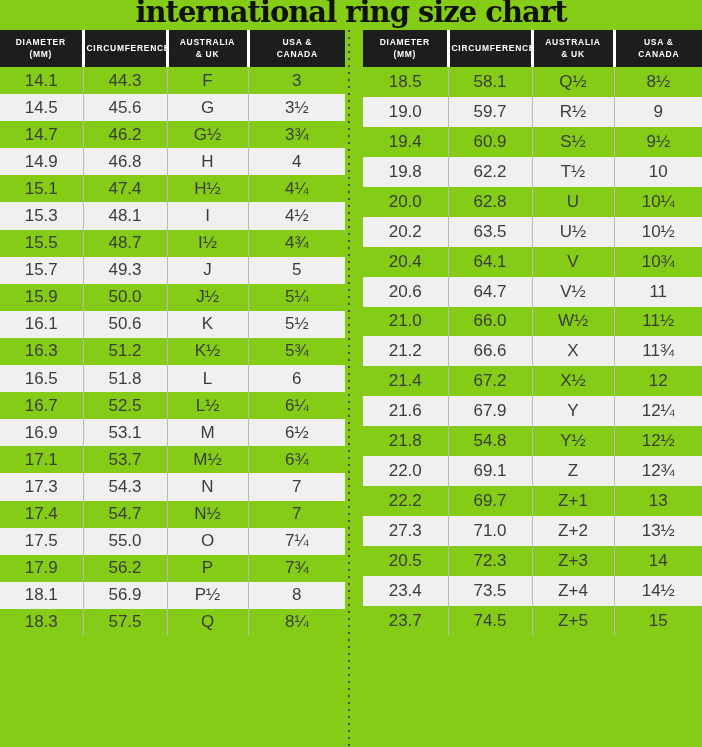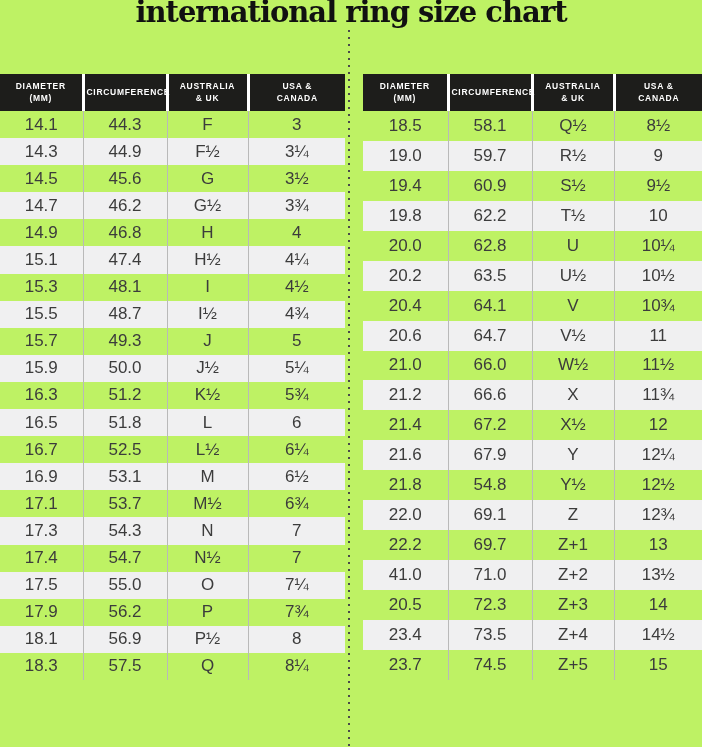--- a/index.html
+++ b/index.html
@@ -1,21 +1,21 @@
 <!DOCTYPE html>
 <html><head>
 <meta charset="utf-8">
 <style>
   html, body { margin: 0; padding: 0; background: #ffffff; }
   .page {
     position: relative;
     width: 702px;
     height: 747px;
     overflow: hidden;
-    background: #bef264;
+    background: #84cc16;
     font-family: "Liberation Sans", sans-serif;
   }
   .title {
     position: absolute;
     top: -5px;
     left: 0;
     width: 702px;
     text-align: center;
     font-family: "DejaVu Serif", serif;
     font-weight: bold;
@@ -29,21 +29,20 @@
     position: absolute;
     top: 30px;
   }
   .table-wrap.left  { left: 0;     width: 345px; }
   .table-wrap.right { left: 363px; width: 339px; }
   table.ring-table {
     width: 100%;
     height: 606px;
     border-collapse: collapse;
     table-layout: fixed;
-    margin-top: 44px;
   }
   .ring-table th {
     background: #1d1d1b;
     color: #ffffff;
     font-size: 8.5px;
     font-weight: bold;
     letter-spacing: 0.7px;
     text-transform: uppercase;
     text-align: center;
     vertical-align: middle;
@@ -106,26 +105,20 @@
         </tr>
       </thead>
       <tbody>
           <tr>
             <td>14.1</td>
             <td>44.3</td>
             <td>F</td>
             <td>3</td>
           </tr>
           <tr>
-            <td>14.3</td>
-            <td>44.9</td>
-            <td>F½</td>
-            <td>3¼</td>
-          </tr>
-          <tr>
             <td>14.5</td>
             <td>45.6</td>
             <td>G</td>
             <td>3½</td>
           </tr>
           <tr>
             <td>14.7</td>
             <td>46.2</td>
             <td>G½</td>
             <td>3¾</td>
@@ -158,20 +151,26 @@
             <td>15.7</td>
             <td>49.3</td>
             <td>J</td>
             <td>5</td>
           </tr>
           <tr>
             <td>15.9</td>
             <td>50.0</td>
             <td>J½</td>
             <td>5¼</td>
+          </tr>
+          <tr>
+            <td>16.1</td>
+            <td>50.6</td>
+            <td>K</td>
+            <td>5½</td>
           </tr>
           <tr>
             <td>16.3</td>
             <td>51.2</td>
             <td>K½</td>
             <td>5¾</td>
           </tr>
           <tr>
             <td>16.5</td>
             <td>51.8</td>
@@ -350,21 +349,21 @@
             <td>Z</td>
             <td>12¾</td>
           </tr>
           <tr>
             <td>22.2</td>
             <td>69.7</td>
             <td>Z+1</td>
             <td>13</td>
           </tr>
           <tr>
-            <td>41.0</td>
+            <td>27.3</td>
             <td>71.0</td>
             <td>Z+2</td>
             <td>13½</td>
           </tr>
           <tr>
             <td>20.5</td>
             <td>72.3</td>
             <td>Z+3</td>
             <td>14</td>
           </tr>

